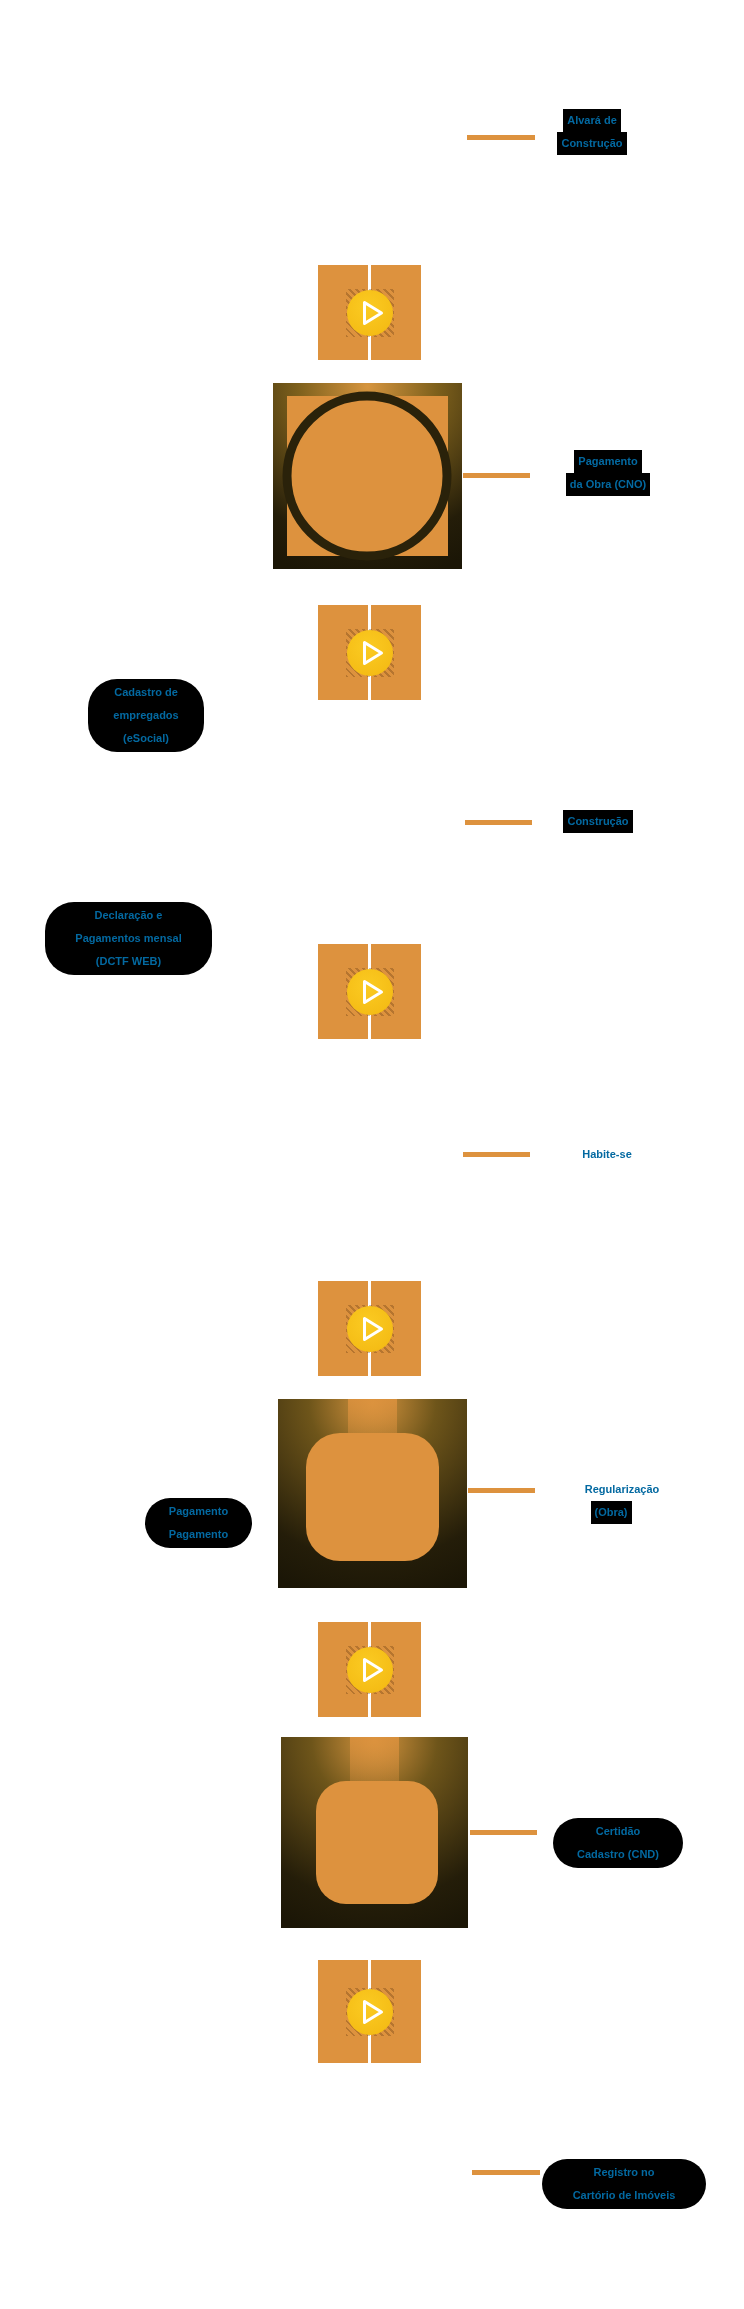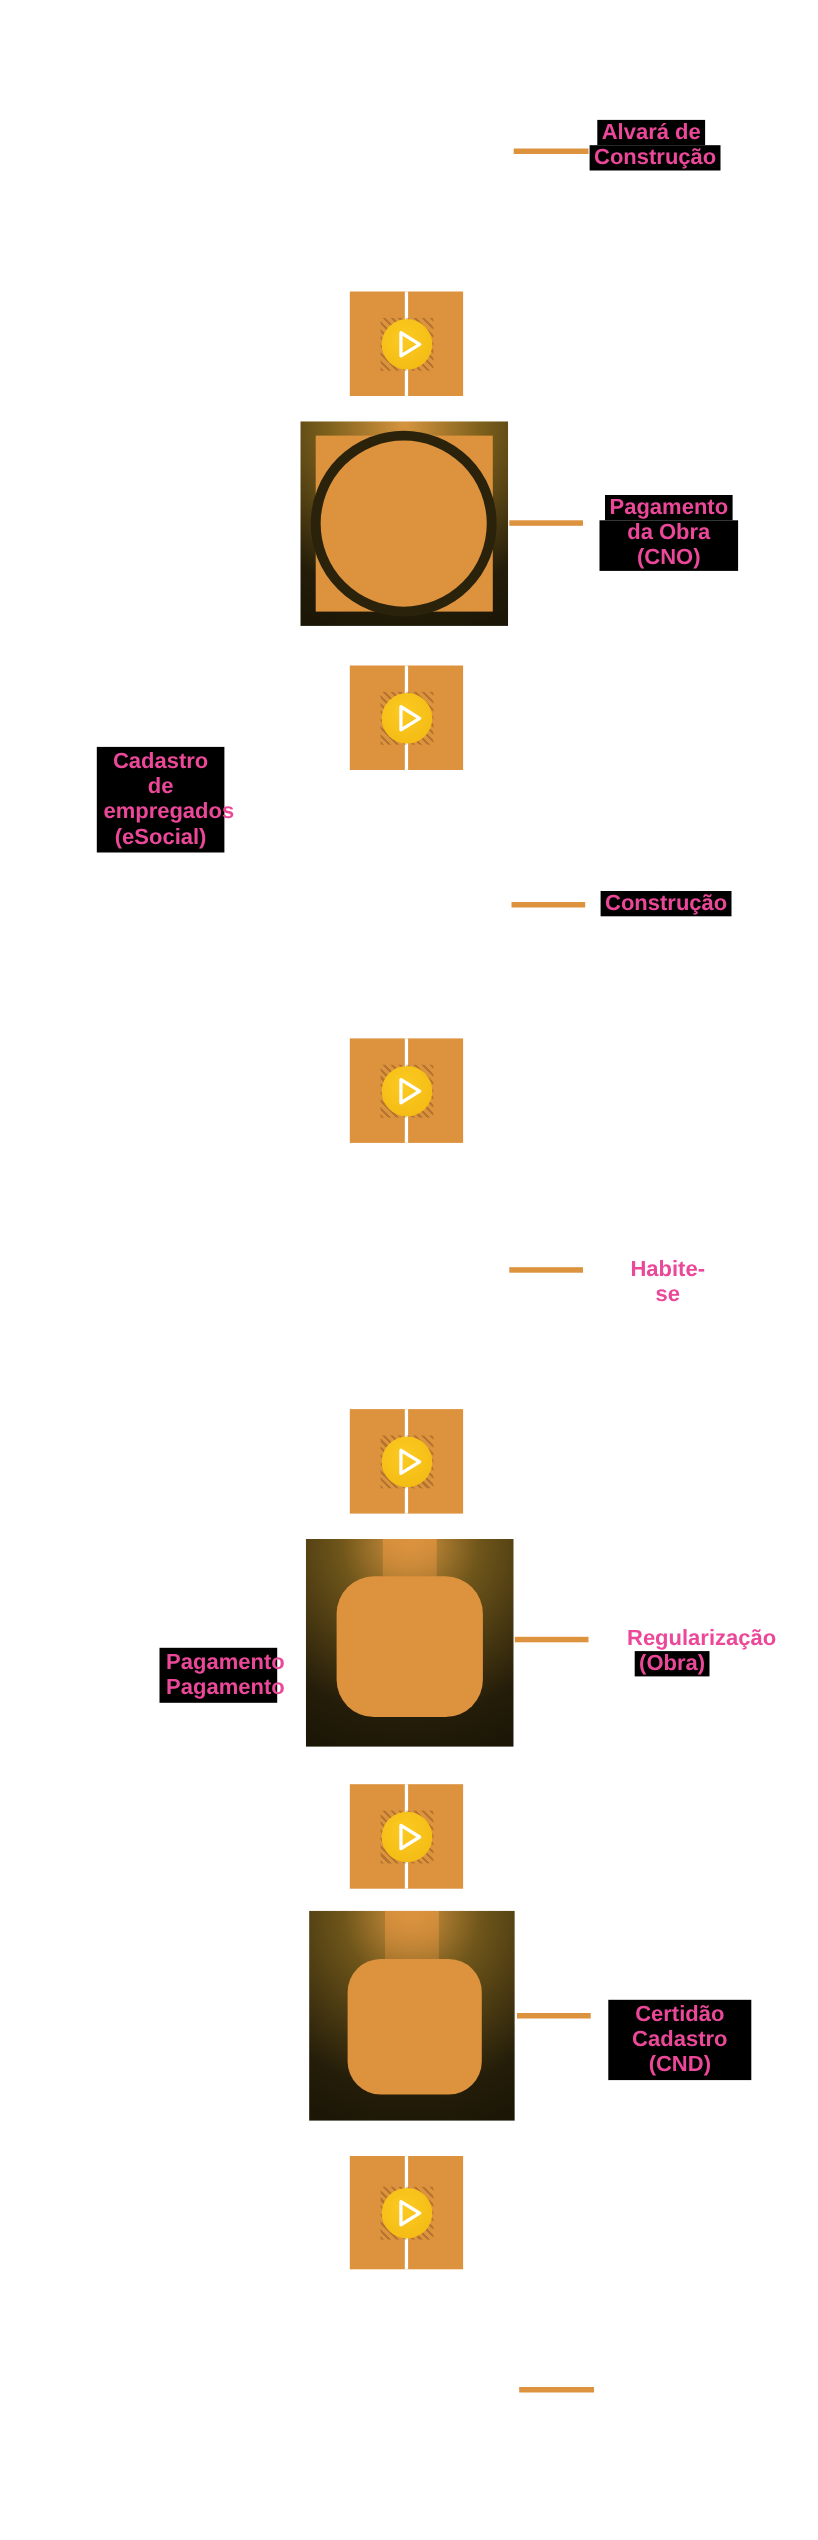--- a/index.html
+++ b/index.html
@@ -1,23 +1,23 @@
 <!DOCTYPE html>
 <html><head>
 <meta charset="utf-8">
 <style>
   html,body{margin:0;padding:0;background:#fff;}
   .canvas{position:relative;width:744px;height:2309px;background:#fff;overflow:hidden;
           font-family:"Liberation Sans",sans-serif;}
   .connector{position:absolute;height:5px;background:#DD923E;}
-  .label{position:absolute;text-align:center;font-size:20px;line-height:23px;
-         font-weight:600;color:#ec4899;}
+  .label{position:absolute;text-align:center;font-size:11px;line-height:23px;
+         font-weight:600;color:#0369a1;}
   .label .ln span{background:#000;padding:0 4px;display:inline-block;}
   .label .ln.nobg span{background:transparent;padding:0;margin-left:22px;}
-  .label.block{background:#000;padding:2px 6px;}
+  .label.block{background:#000;padding:2px 6px;border-radius:29px;}
   .label.block .ln span{background:transparent;padding:0;}
   .playbox{position:absolute;width:103px;background:#DD923E;}
   .playbox .vline{position:absolute;left:50px;top:0;width:3px;height:100%;background:#fff;}
   .playbox .hatch{position:absolute;left:50%;top:50%;transform:translate(-50%,-50%);
       width:48px;height:48px;
       background:repeating-linear-gradient(45deg,rgba(90,50,12,0.30) 0 2px,rgba(0,0,0,0) 2px 5px);}
   .playbox .pcircle{position:absolute;left:50%;top:50%;transform:translate(-50%,-50%);
       width:46px;height:46px;border-radius:50%;
       background:radial-gradient(circle at 45% 38%,#FBCB22 0%,#F5BD16 70%,#EDAF10 100%);}
   .playbox .tri{position:absolute;left:50%;top:50%;transform:translate(-50%,-50%);}
@@ -75,20 +75,25 @@
     <div class="ln"><span>Cadastro de</span></div>
     <div class="ln"><span>empregados</span></div>
     <div class="ln"><span>(eSocial)</span></div>
   </div>
 
   <div class="connector" style="left:465px;top:820px;width:67px"></div>
   <div class="label" style="left:546px;top:810px;width:104px">
     <div class="ln"><span>Construção</span></div>
   </div>
 
+  <div class="label block" style="left:45px;top:902px;width:155px">
+    <div class="ln"><span>Declaração e</span></div>
+    <div class="ln"><span>Pagamentos mensal</span></div>
+    <div class="ln"><span>(DCTF WEB)</span></div>
+  </div>
 
   <div class="playbox" style="left:318px;top:944px;height:95px">
     <div class="vline"></div>
     <div class="hatch"></div>
     <div class="pcircle"></div>
     <svg class="tri" width="47" height="47" viewBox="0 0 47 47">
       <polygon points="18,13 18,34 35,23.5" fill="none" stroke="#fff" stroke-width="3" stroke-linejoin="round"></polygon>
     </svg>
   </div>
 
@@ -169,14 +174,18 @@
   <div class="playbox" style="left:318px;top:1960px;height:103px">
     <div class="vline"></div>
     <div class="hatch"></div>
     <div class="pcircle"></div>
     <svg class="tri" width="47" height="47" viewBox="0 0 47 47">
       <polygon points="18,13 18,34 35,23.5" fill="none" stroke="#fff" stroke-width="3" stroke-linejoin="round"></polygon>
     </svg>
   </div>
 
   <div class="connector" style="left:472px;top:2170px;width:68px"></div>
+  <div class="label block" style="left:542px;top:2159px;width:152px">
+    <div class="ln"><span>Registro no</span></div>
+    <div class="ln"><span>Cartório de Imóveis</span></div>
+  </div>
 
 </div>
 
 </body></html>

